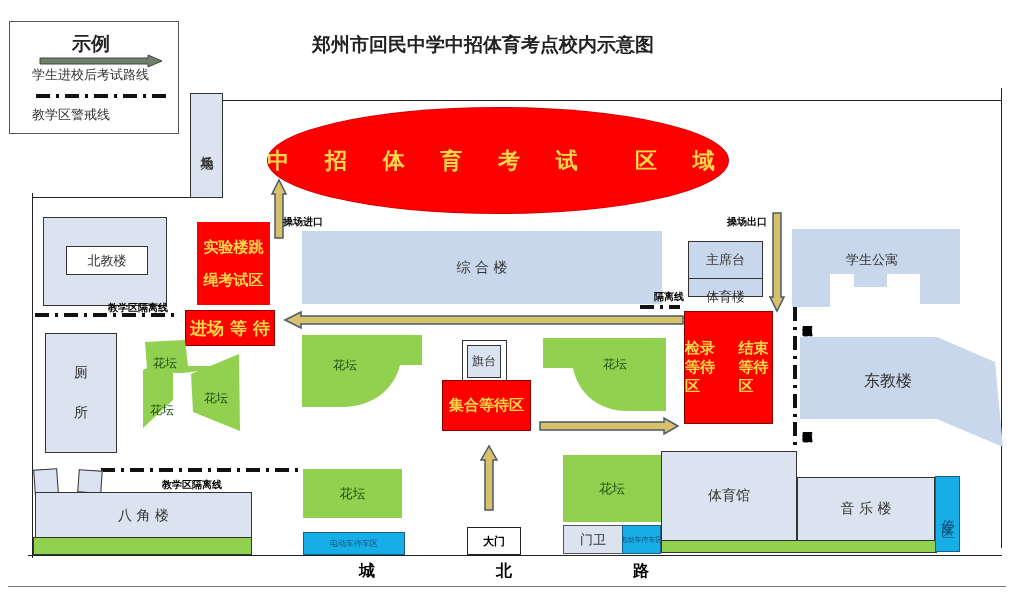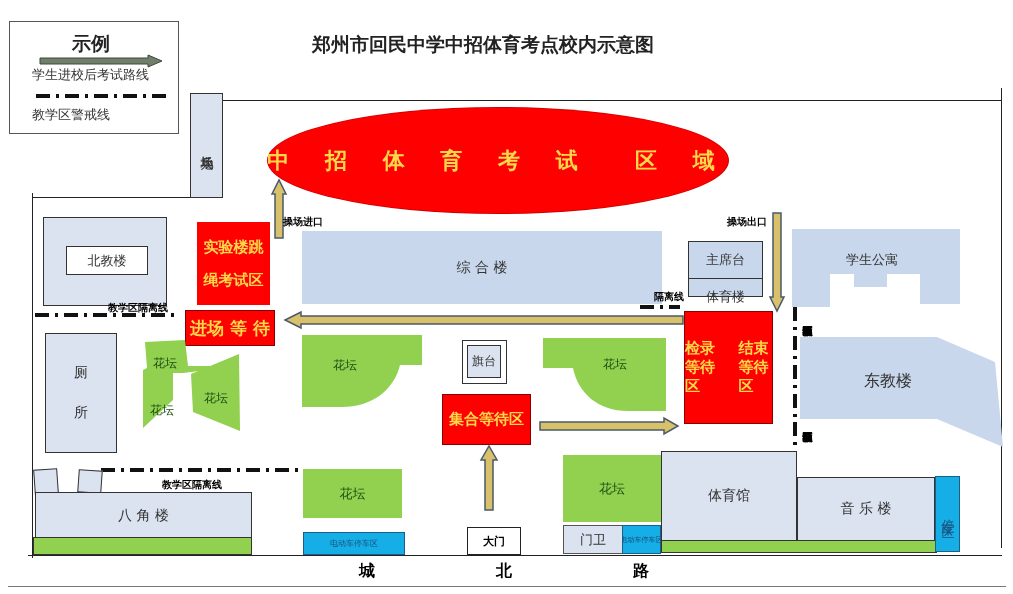--- a/index.html
+++ b/index.html
@@ -139,21 +139,21 @@
   <path d="M0,0 L123,0 L123,73 L85,73 C55,73 35,55 30,30 L0,30 Z" fill="#92d050"></path>
 </svg>
 <div class="abs" style="left:603px;top:356px;font-size:12px;color:#1d4e12;">花坛</div>
 
 <div class="abs" style="left:462px;top:340px;width:45px;height:44px;border:1.5px solid #333;background:#fff;">
   <div class="abs bldg flex-c" style="left:4px;top:4px;width:34px;height:33px;font-size:12px;">
     <span>旗台</span>
   </div>
 </div>
 
-<div class="abs redbox flex-c" style="left:442px;top:394px;width:89px;height:51px;font-size:15px;">
+<div class="abs redbox flex-c" style="left:442px;top:380px;width:89px;height:51px;font-size:15px;">
   <span>集合等待区</span>
 </div>
 
 <svg style="left:540px;top:418px;" width="140" height="16">
   <polygon points="0,4 124,4 124,0 138,8 124,16 124,12 0,12" fill="#d9c06a" stroke="#4a5a6a" stroke-width="1.5"></polygon>
 </svg>
 
 <svg style="left:481px;top:446px;" width="16" height="66">
   <polygon points="4,64 4,14 0,14 8,0 16,14 12,14 12,64" fill="#d9c06a" stroke="#4a5a6a" stroke-width="1.5"></polygon>
 </svg>

